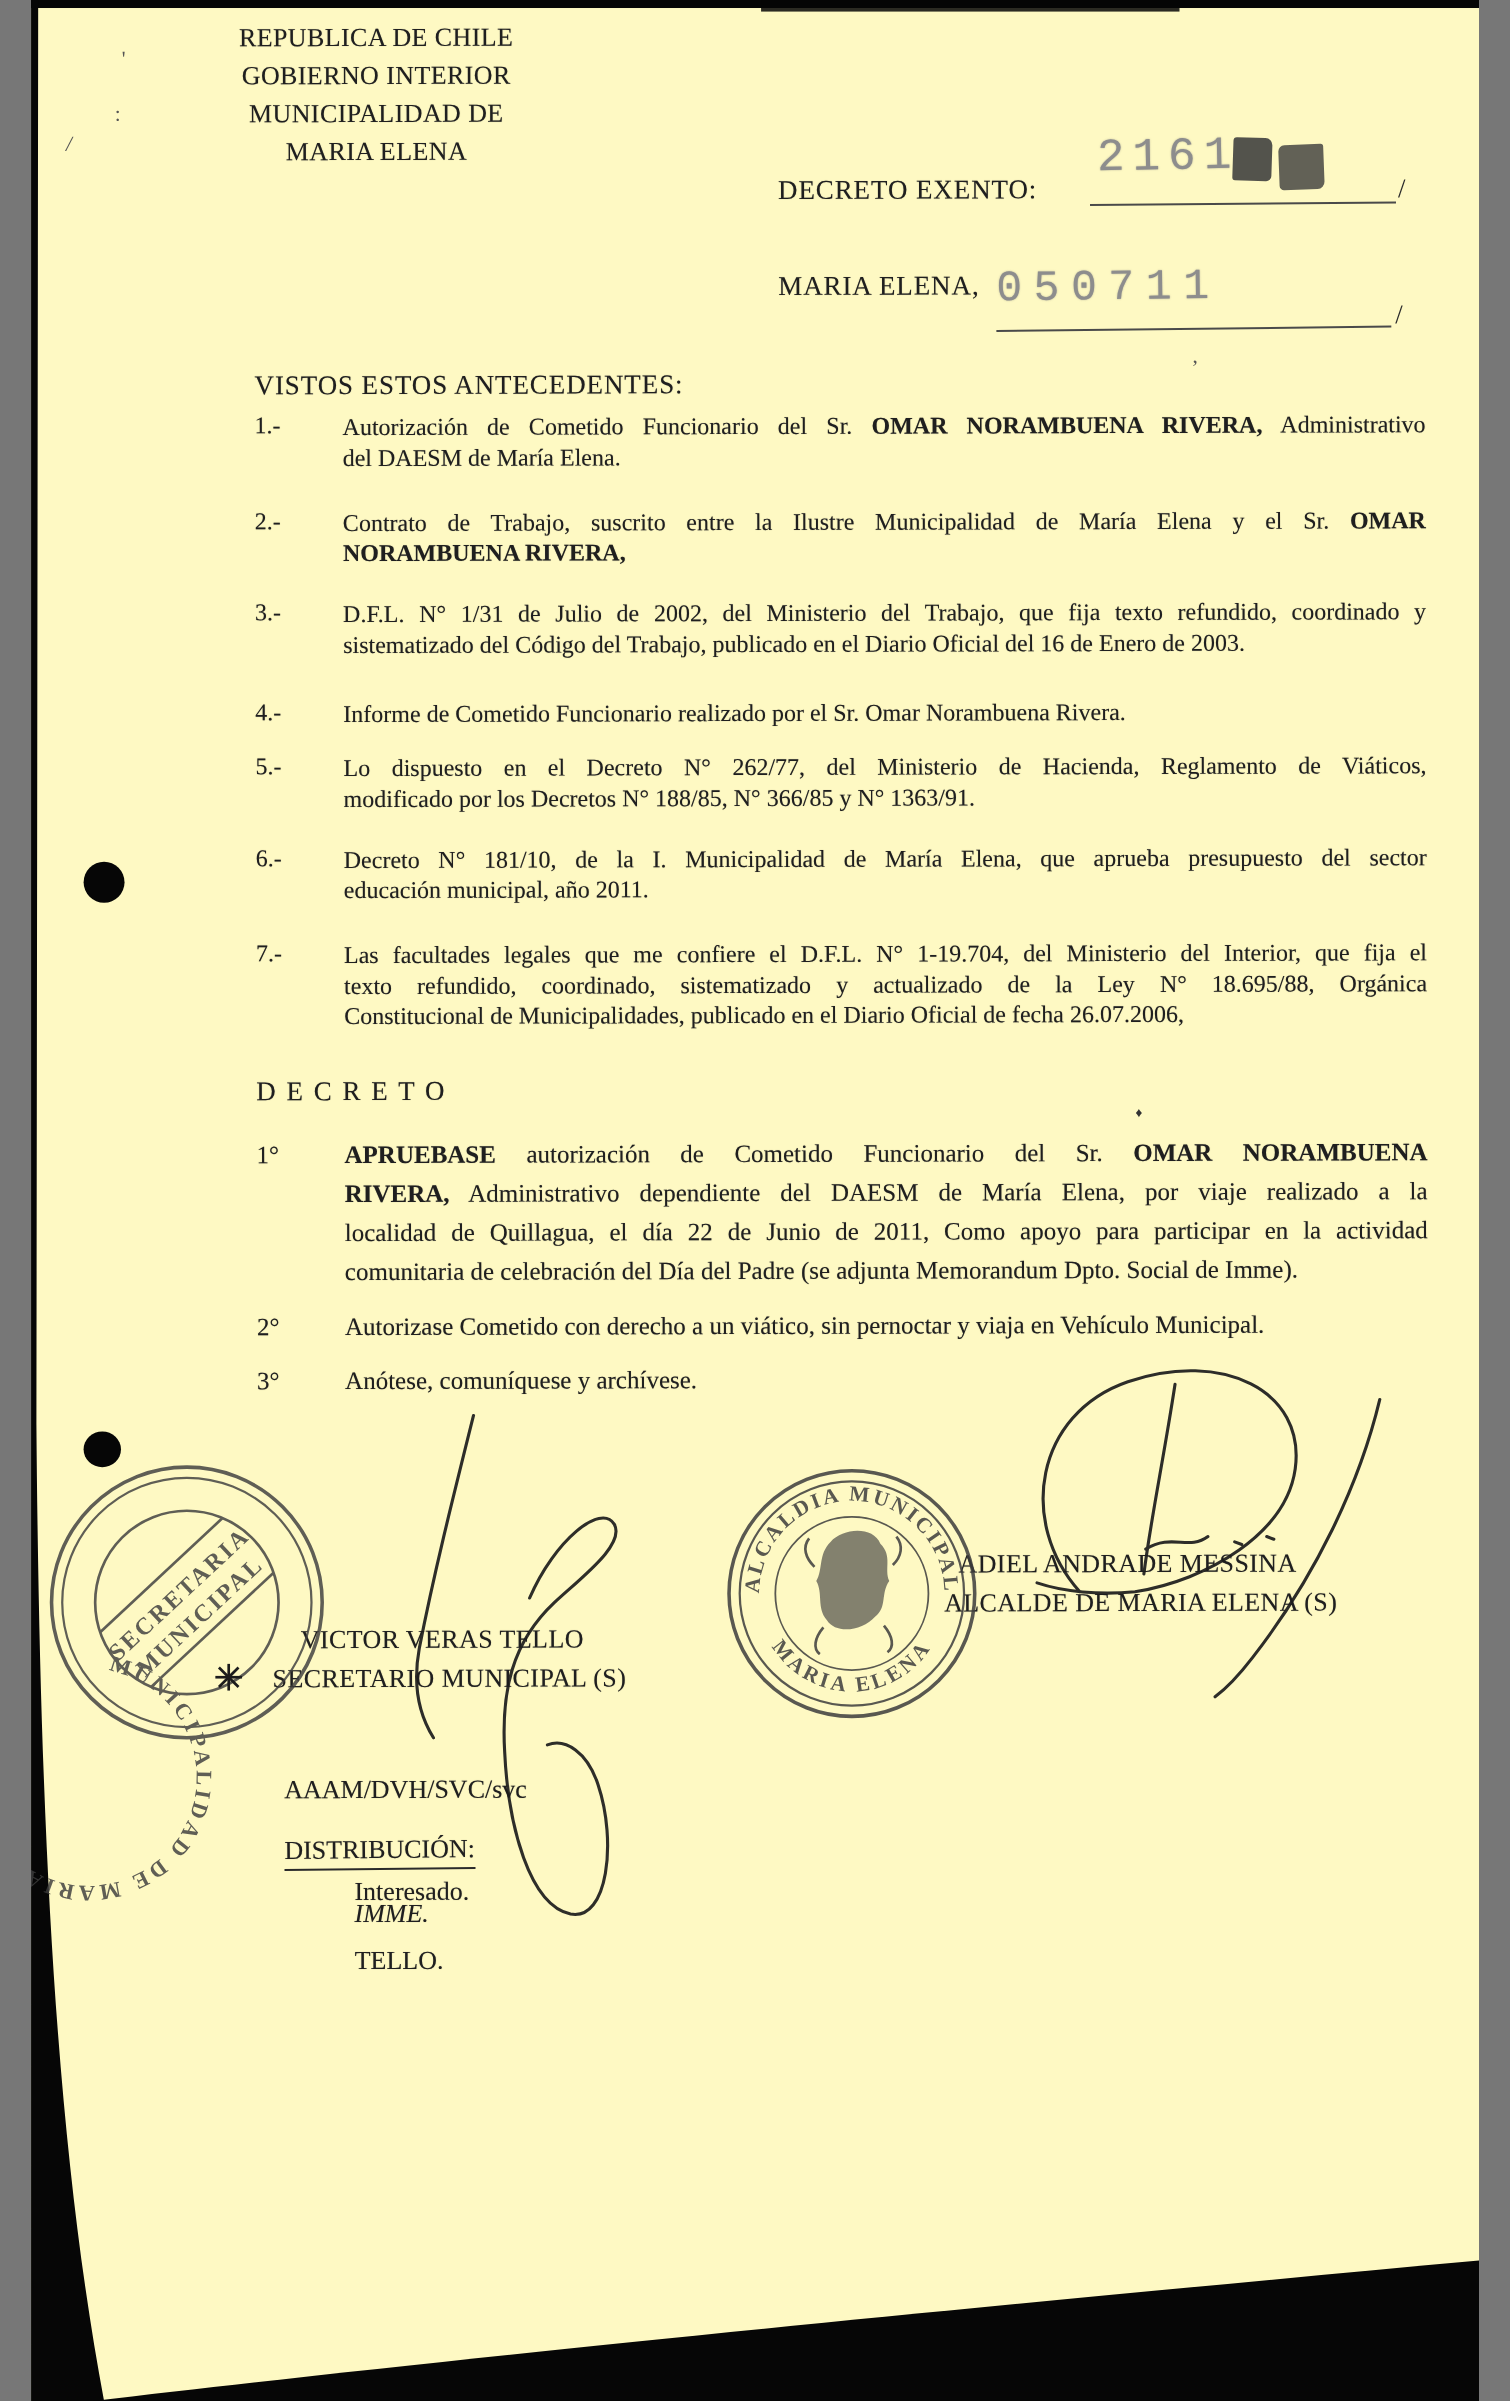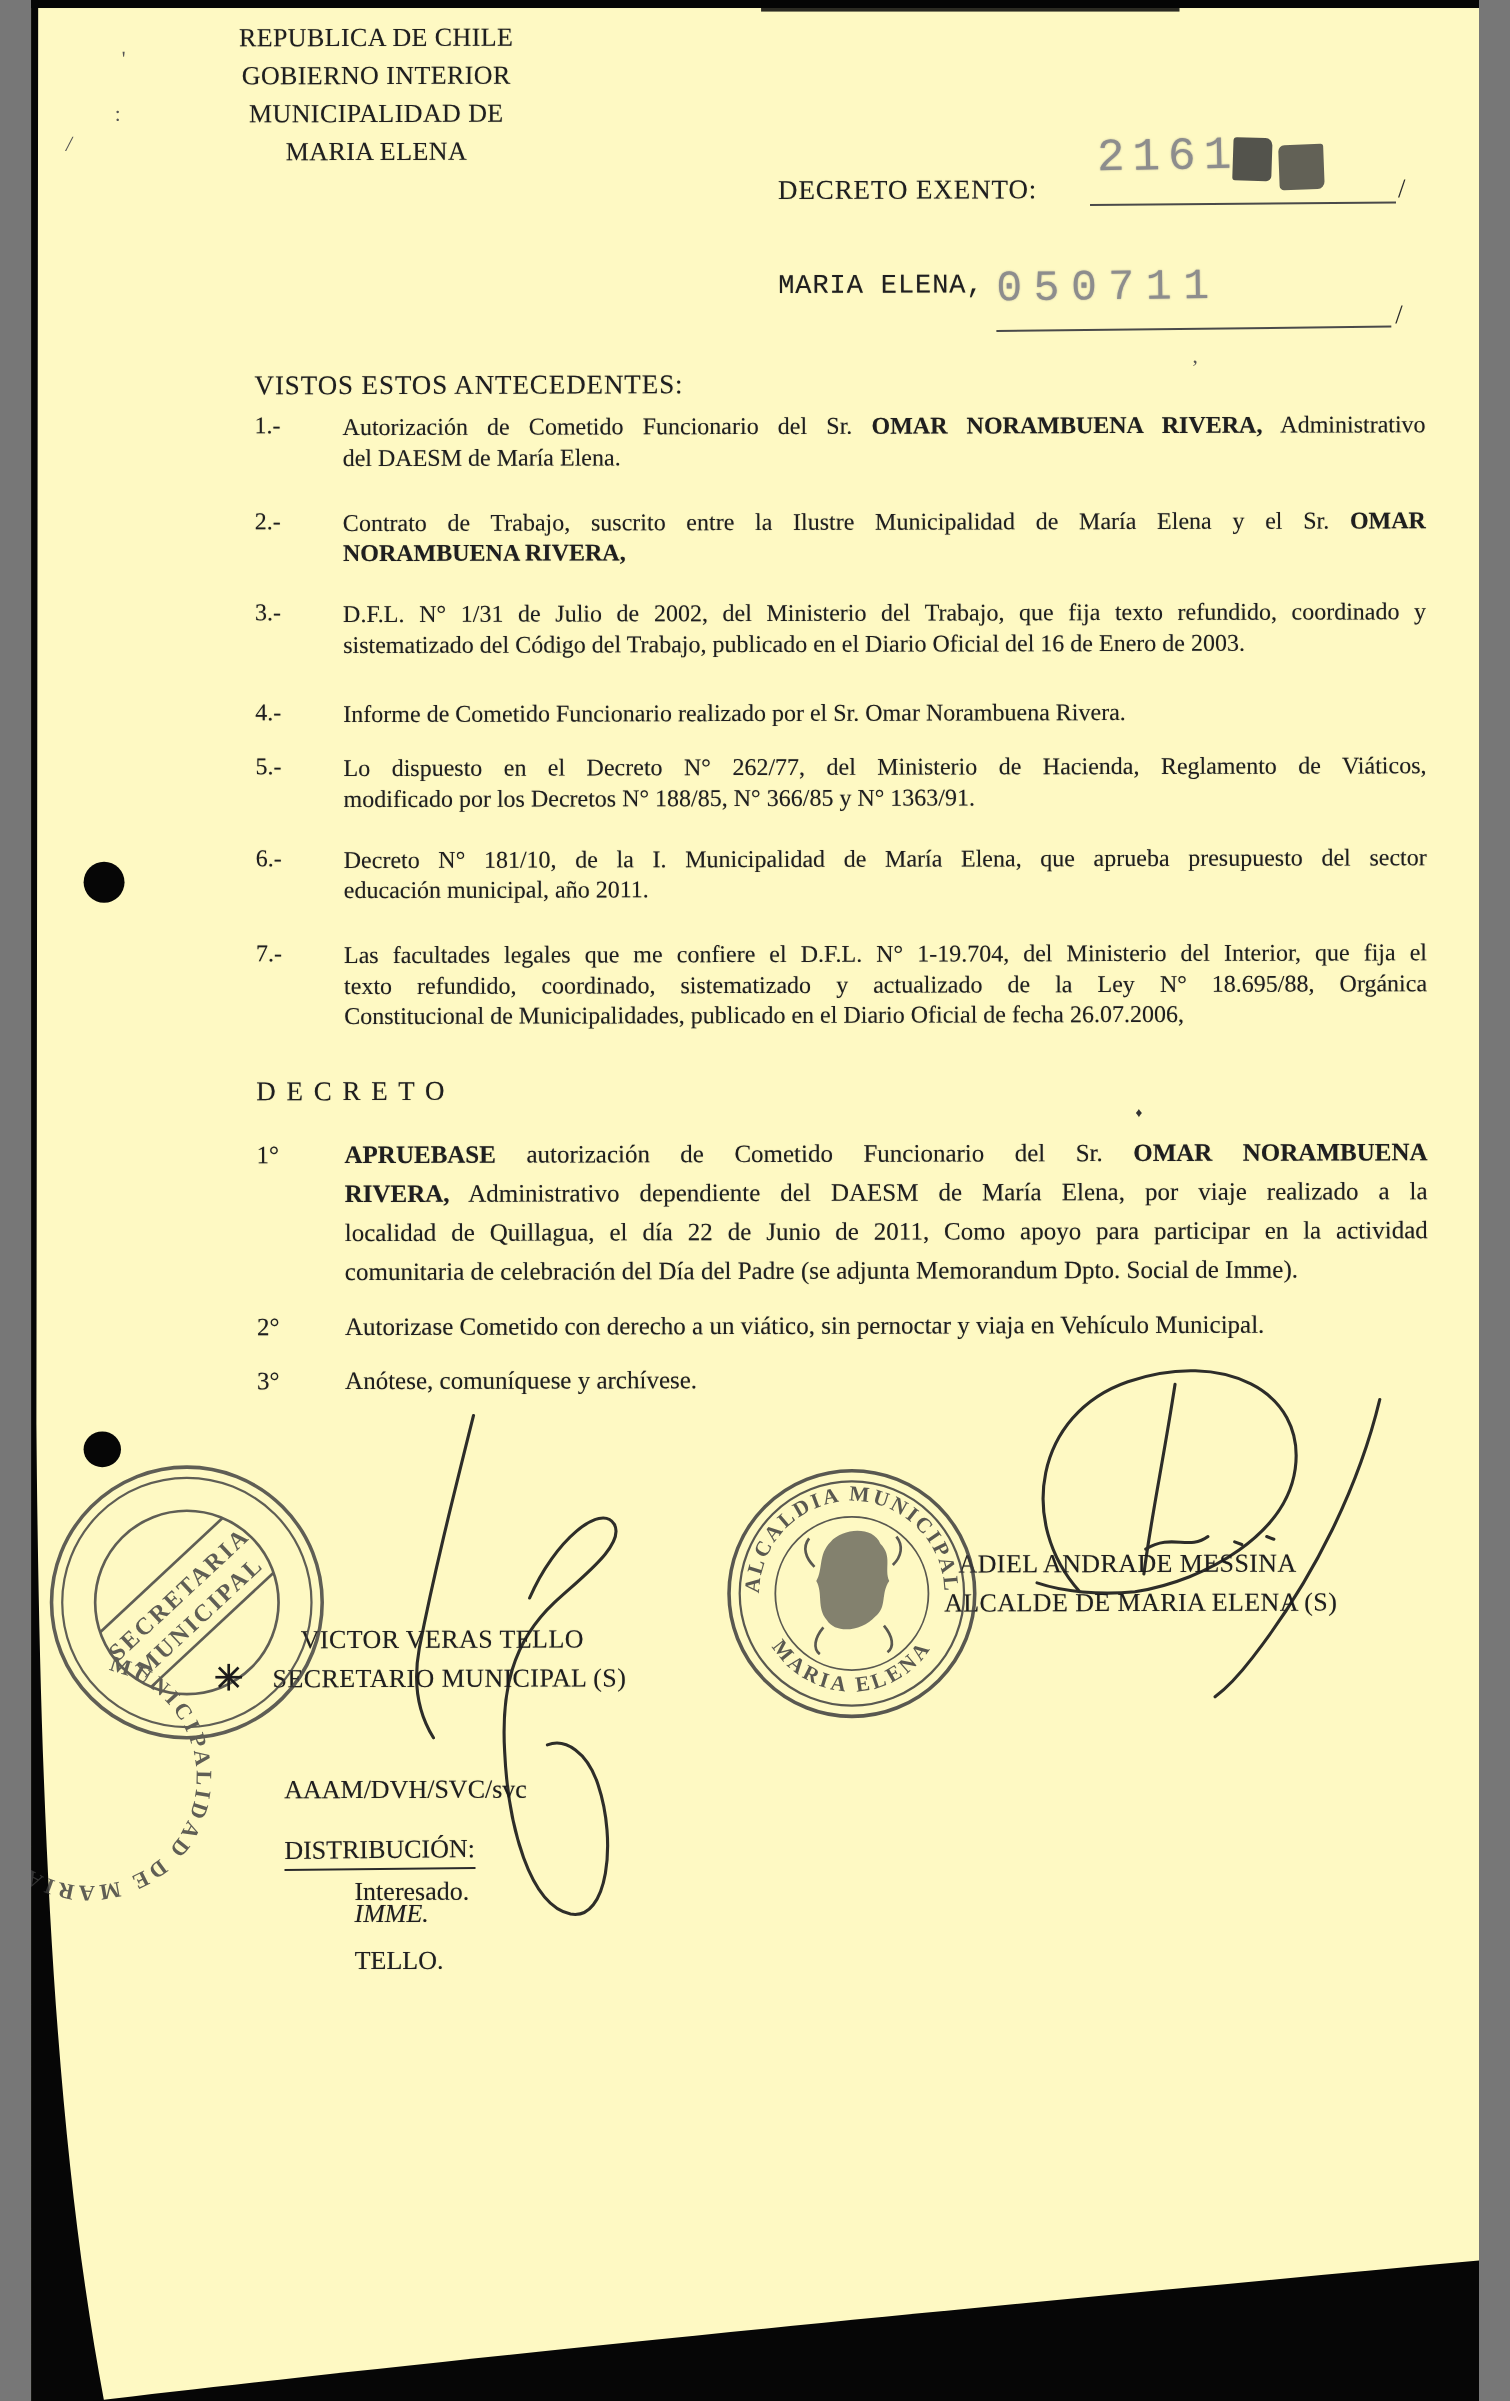--- a/index.html
+++ b/index.html
@@ -65,21 +65,21 @@
     <div class="abs mark" style="left:86px;top:100px;">:</div>
     <div class="abs mark" style="left:37px;top:130px;font-style:italic;">/</div>
 
     <div class="abs hdr-label scan-text" style="left:749px;top:175px;font-family:Liberation Serif, serif;">DECRETO EXENTO:</div>
     <div class="abs stamp-num num1">2161</div>
     <div class="abs smudge sm1"></div>
     <div class="abs smudge sm2"></div>
     <div class="abs uline u1"></div>
     <div class="abs slash" style="left:1369px;top:175px;">/</div>
 
-    <div class="abs hdr-label scan-text" style="left:749px;top:271px;font-family:Liberation Mono, monospace;">MARIA ELENA,</div>
+    <div class="abs hdr-label scan-text" style="left:749px;top:271px;">MARIA ELENA,</div>
     <div class="abs stamp-num num2">050711</div>
     <div class="abs uline u2"></div>
     <div class="abs slash" style="left:1366px;top:301px;">/</div>
     <div class="abs mark" style="left:1163px;top:345px;">,</div>
 
     <div class="abs vistos-title scan-text">VISTOS ESTOS ANTECEDENTES:</div>
 
     <div class="abs inum scan-text" style="top:411px;">1.-</div>
     <div class="abs iline jline scan-text" style="top:411px;"><span>Autorización de Cometido Funcionario del Sr. </span><span class="b">OMAR NORAMBUENA RIVERA,</span><span> Administrativo</span></div>
     <div class="abs iline scan-text" style="top:442px;">del DAESM de María Elena.</div>

